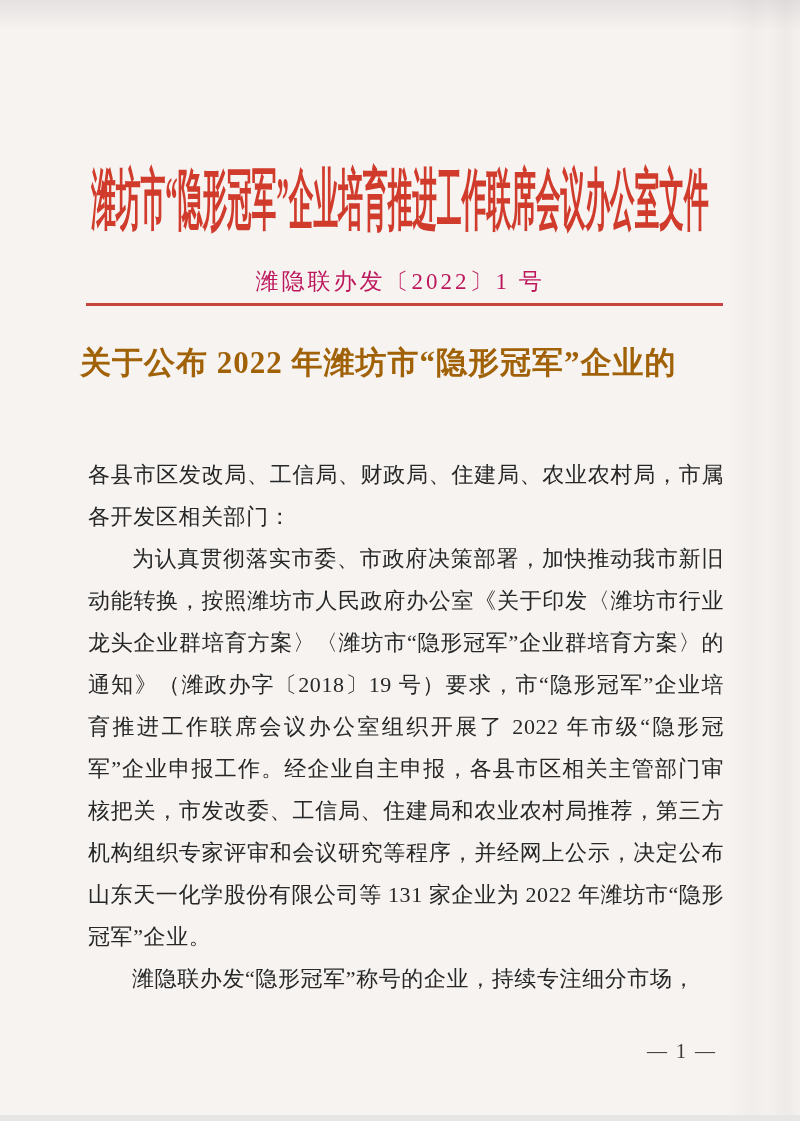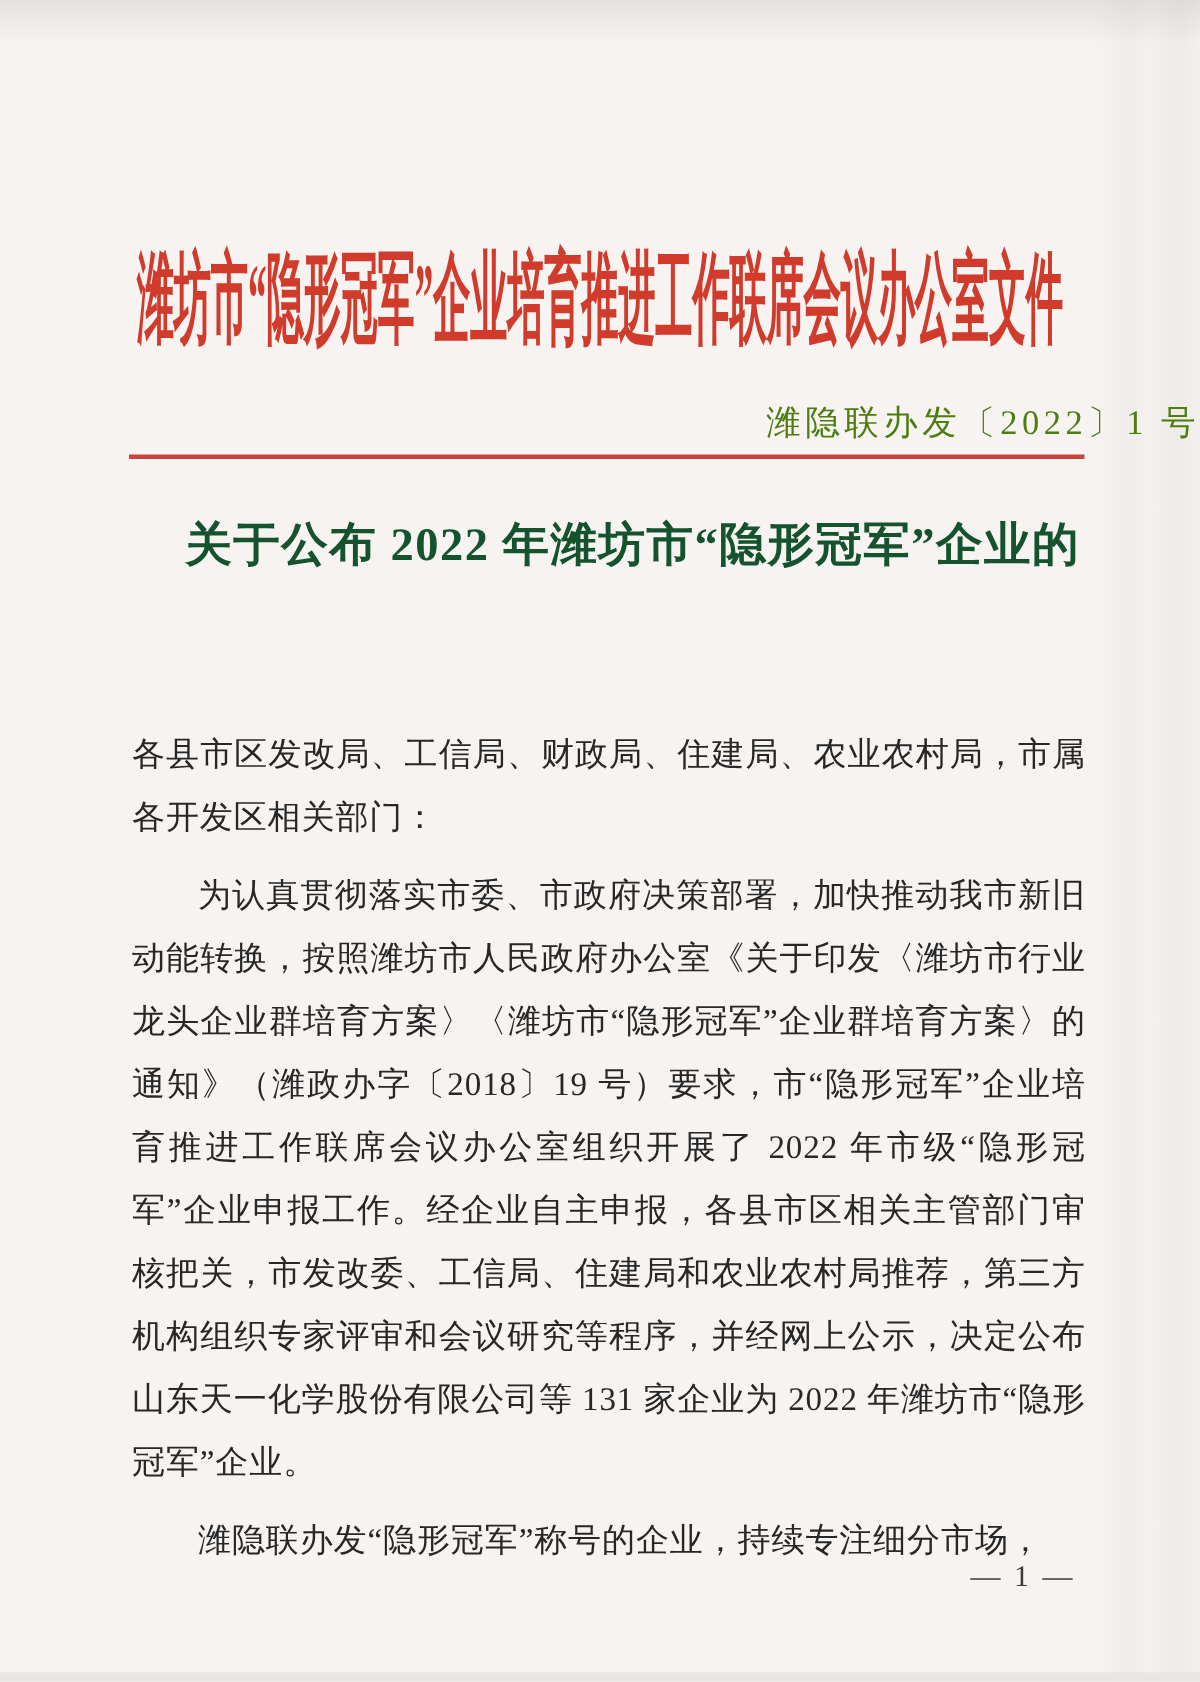--- a/index.html
+++ b/index.html
@@ -52,61 +52,61 @@
     font-weight: bold;
     color: #d03b2c;
     transform: scale(0.95, 2.55);
     transform-origin: center top;
     letter-spacing: 0px;
   }
   .doc-number {
     position: absolute;
     top: 266px;
     left: 0; right: 0;
-    text-align: right;
+    text-align: center;
     font-size: 23px;
     letter-spacing: 3px;
-    color: #4d7c0f;
+    color: #be185d;
   }
   .red-line {
     position: absolute;
     top: 303px;
     left: 86px;
     width: 637px;
     height: 3px;
     background: #c7453f;
   }
   .doc-title {
     position: absolute;
     top: 339px;
     left: 80px;
     width: 640px;
     margin: 0;
-    text-align: right;
+    text-align: left;
     font-size: 31px;
     line-height: 48px;
     font-weight: bold;
     letter-spacing: 1px;
-    color: #14532d;
+    color: #a16207;
   }
   .doc-title span { display: block; }
   .body-text {
     position: absolute;
-    top: 482px;
+    top: 454px;
     left: 88px;
     width: 636px;
     font-size: 22px;
     line-height: 42px;
     letter-spacing: 0.6px;
     text-align: justify;
     text-justify: inter-character;
     color: #272727;
   }
   .body-text p { margin: 0; }
-  .body-text p.indent { text-indent: 2em; margin-top: 10px; }
+  .body-text p.indent { text-indent: 2em; }
   .page-number {
     position: absolute;
     top: 1040px;
     right: 83px;
     font-size: 20px;
     letter-spacing: 2px;
     color: #3a3a3a;
   }
 </style>
 </head>

